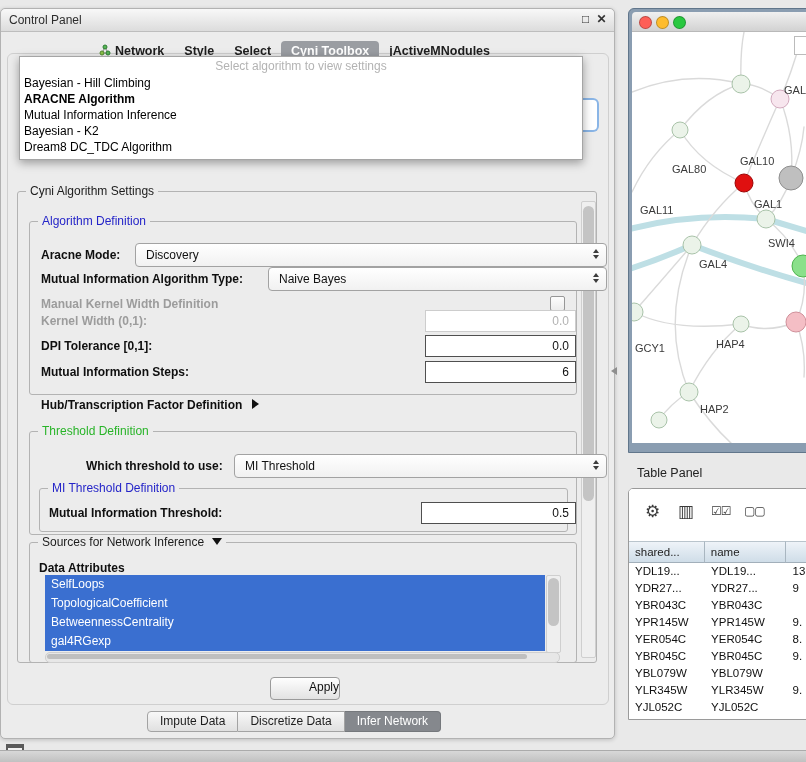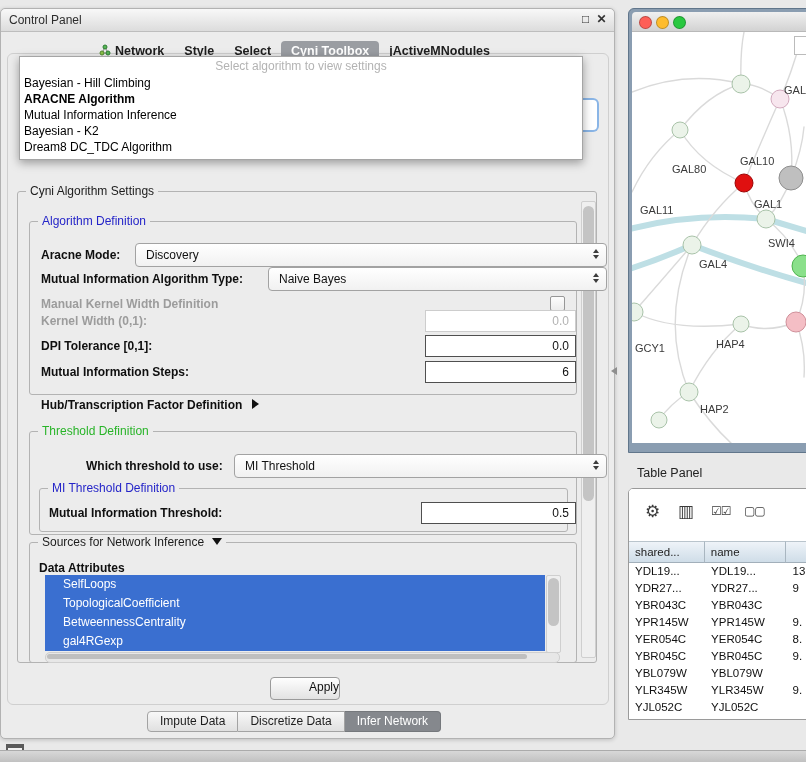--- a/index.html
+++ b/index.html
@@ -43,21 +43,21 @@
   .field{position:absolute;height:20px;background:#fff;border:1px solid #b6b6b6;font-size:12px;
       display:flex;align-items:center;justify-content:flex-end;padding-right:6px;}
   .field-dark{border-color:#4f4f4f;}
   .field-disabled{color:#b2b2b2;border-color:#cdcdcd;}
   .checkbox{position:absolute;width:13px;height:13px;border:1px solid #979797;border-radius:2px;
       background:linear-gradient(#fdfdfd,#ececec);}
   .tri-right{display:inline-block;width:0;height:0;border-top:5px solid transparent;border-bottom:5px solid transparent;border-left:7px solid #111;margin-left:6px;}
   .tri-down{display:inline-block;width:0;height:0;border-left:5px solid transparent;border-right:5px solid transparent;border-top:7px solid #111;margin-left:5px;vertical-align:1px;}
   
   .attr-list{position:absolute;left:44px;top:566px;width:500px;height:76px;background:#fff;overflow:hidden;}
-  .attr-item{height:19px;line-height:19px;background:#3a6fd0;color:#fff;font-size:12px;padding-left:18px;white-space:nowrap;}
+  .attr-item{height:19px;line-height:19px;background:#3a6fd0;color:#fff;font-size:12px;padding-left:6px;white-space:nowrap;}
   .vscroll{position:absolute;background:#efefef;border:1px solid #cfcfcf;border-radius:2px;}
   .vthumb{position:absolute;left:1px;right:1px;background:#c4c4c4;border-radius:6px;}
   .hscroll{position:absolute;left:44px;top:643px;width:513px;height:9px;background:#e7e7e7;border:1px solid #cfcfcf;border-radius:5px;}
   .hthumb{position:absolute;left:1px;top:1px;width:480px;height:5px;background:#bfbfbf;border-radius:4px;}
   
   .btn{position:absolute;background:linear-gradient(#fefefe,#e2e2e2);border:1px solid #9a9a9a;
       border-radius:4px;font-size:12px;text-align:right;line-height:19px;color:#111;}
   .bottom-tabs{position:absolute;left:146px;top:702px;display:flex;height:21px;font-size:12px;}
   .btab{padding:0 12px;line-height:19px;background:linear-gradient(#f8f8f8,#e0e0e0);
       border:1px solid #a3a3a3;border-left:none;color:#1d1d1d;white-space:nowrap;}

